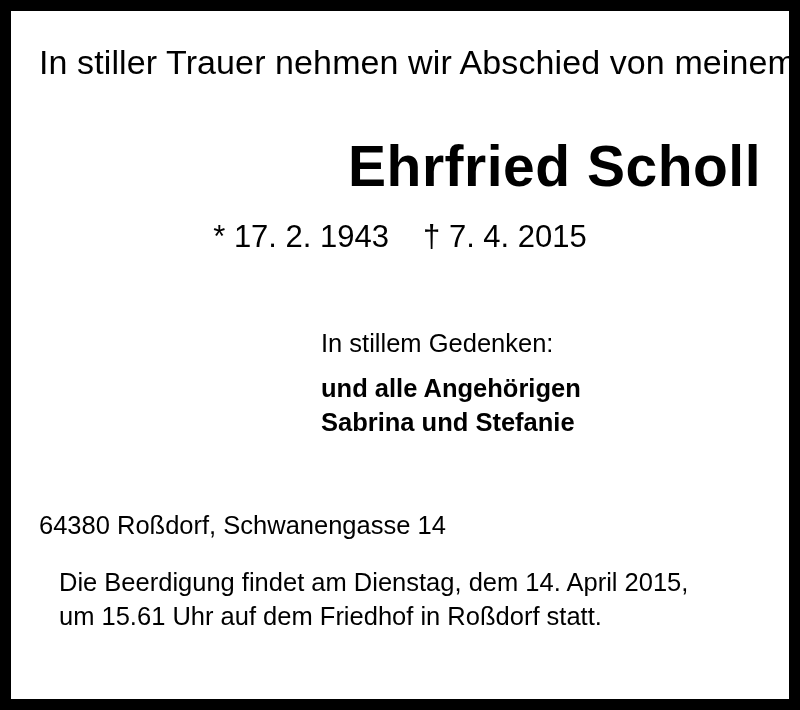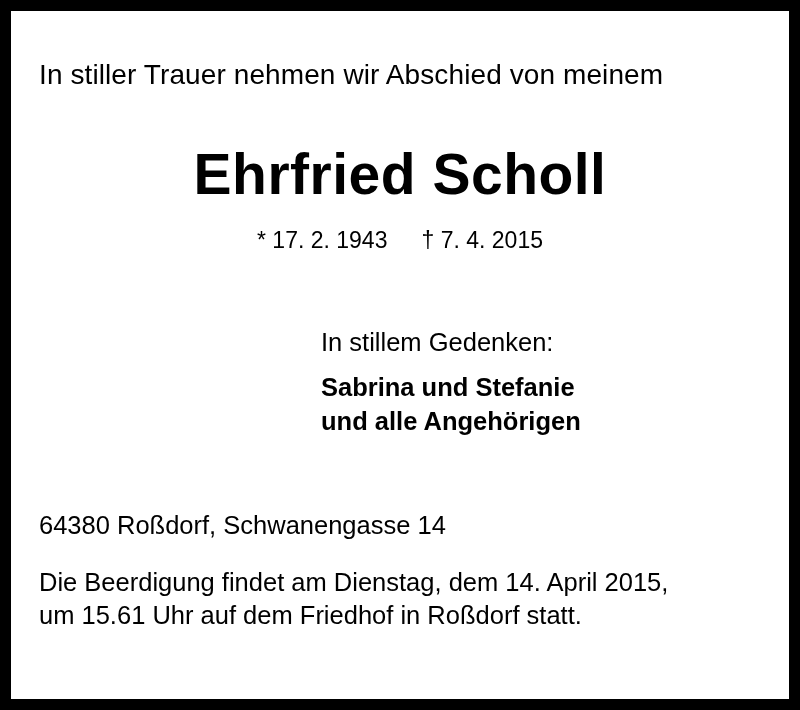--- a/index.html
+++ b/index.html
@@ -16,38 +16,38 @@
   }
   .obituary {
     box-sizing: border-box;
     width: 800px;
     height: 710px;
     border: 11px solid #000000;
     background: #ffffff;
     padding: 26px 28px 0 28px;
   }
   .intro {
-    font-size: 28px;
+    font-size: 34px;
     line-height: 1.28;
     letter-spacing: 0.1px;
-    margin-top: 20px;
+    margin-top: 4px;
   }
   .intro div {
     white-space: nowrap;
   }
   .name {
-    text-align: center;
+    text-align: right;
     font-size: 57px;
     font-weight: bold;
     letter-spacing: 0.5px;
     margin-top: 48px;
   }
   .dates {
     text-align: center;
-    font-size: 23px;
+    font-size: 31px;
     margin-top: 20px;
   }
   .dates .gap {
     display: inline-block;
     width: 34px;
   }
   .mourners {
     margin-top: 72px;
     padding-left: 282px;
   }
@@ -65,42 +65,43 @@
     font-size: 25.5px;
     margin-top: 72px;
   }
   .funeral {
     font-size: 25.5px;
     line-height: 1.3;
     margin-top: 26px;
   }
   .funeral div {
     white-space: nowrap;
+    margin-left: 20px;
   }
 </style>
 </head>
 <body>
 
 <div class="obituary">
 
   <div class="intro">
     <div>In stiller Trauer nehmen wir Abschied von meinem</div>
   </div>
 
   <div class="name">Ehrfried Scholl</div>
 
   <div class="dates">
     <span>* 17. 2. 1943</span><span class="gap"></span><span>† 7. 4. 2015</span>
   </div>
 
   <div class="mourners">
     <div class="lead">In stillem Gedenken:</div>
     <div class="names">
+      <div>und alle Angehörigen</div>
       <div>Sabrina und Stefanie</div>
-      <div>und alle Angehörigen</div>
     </div>
   </div>
 
   <div class="address">64380 Roßdorf, Schwanengasse 14</div>
 
   <div class="funeral">
     <div>Die Beerdigung findet am Dienstag, dem 14. April 2015,</div>
     <div>um 15.61 Uhr auf dem Friedhof in Roßdorf statt.</div>
   </div>
 

